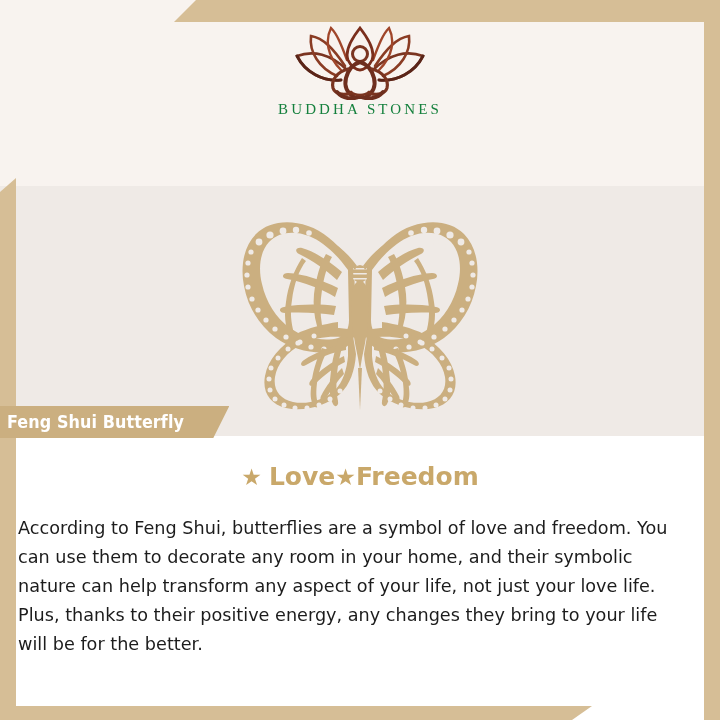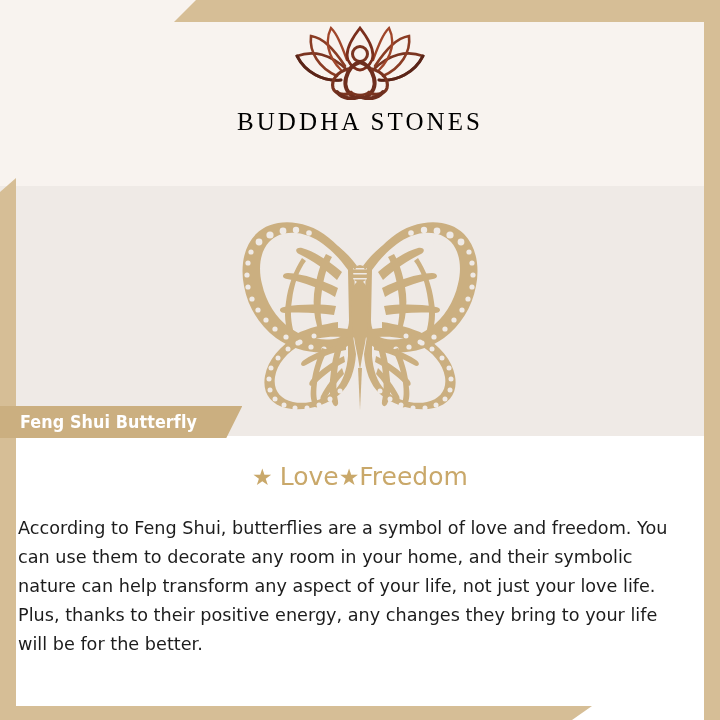--- a/index.html
+++ b/index.html
@@ -76,26 +76,26 @@
     text-align: center;
   }
   .brand-mark {
     display: block;
     margin: 0 auto;
     width: 150px;
     height: 74px;
   }
   .brand-name {
     display: block;
-    margin-top: 8px;
+    margin-top: 1px;
     font-family: "Liberation Serif", serif;
-    font-size: 25px;
+    font-size: 15px;
     font-weight: 400;
     letter-spacing: 3.1px;
-    color: #000000;
+    color: #15803d;
   }
 
   
   .title-banner {
     position: absolute;
     left: 148px; top: 128px;
     width: 422px; height: 48px;
     background: #FEFCF9;
     display: flex;
     align-items: center;
@@ -116,21 +116,21 @@
     left: 210px; top: 218px;
     width: 300px; height: 192px;
   }
   .butterfly-svg { display: block; width: 300px; height: 192px; }
 
   
   .badge {
     position: absolute;
     left: 0; top: 406px;
     height: 32px;
-    padding: 0 34px 0 20px;
+    padding: 0 34px 0 7px;
     background: #CBAF80;
     display: flex;
     align-items: center;
     -webkit-clip-path: polygon(0 0, 100% 0, calc(100% - 16px) 100%, 0 100%);
     clip-path: polygon(0 0, 100% 0, calc(100% - 16px) 100%, 0 100%);
   }
   .badge-text {
     font-family: "DejaVu Sans", sans-serif;
     font-size: 17px;
     font-weight: bold;
@@ -142,21 +142,21 @@
   }
 
   
   .love-heading {
     position: absolute;
     left: 0; top: 462px;
     width: 720px;
     text-align: center;
     font-family: "DejaVu Sans", sans-serif;
     font-size: 25px;
-    font-weight: normal;
+    font-weight: bold;
     color: #C9A86A;
     white-space: nowrap;
   }
   .love-heading .star { font-size: 23px; }
   .love-heading .gap { display: inline-block; width: 7px; }
 
   .body-copy {
     position: absolute;
     left: 18px; top: 495px;
     width: 688px;

